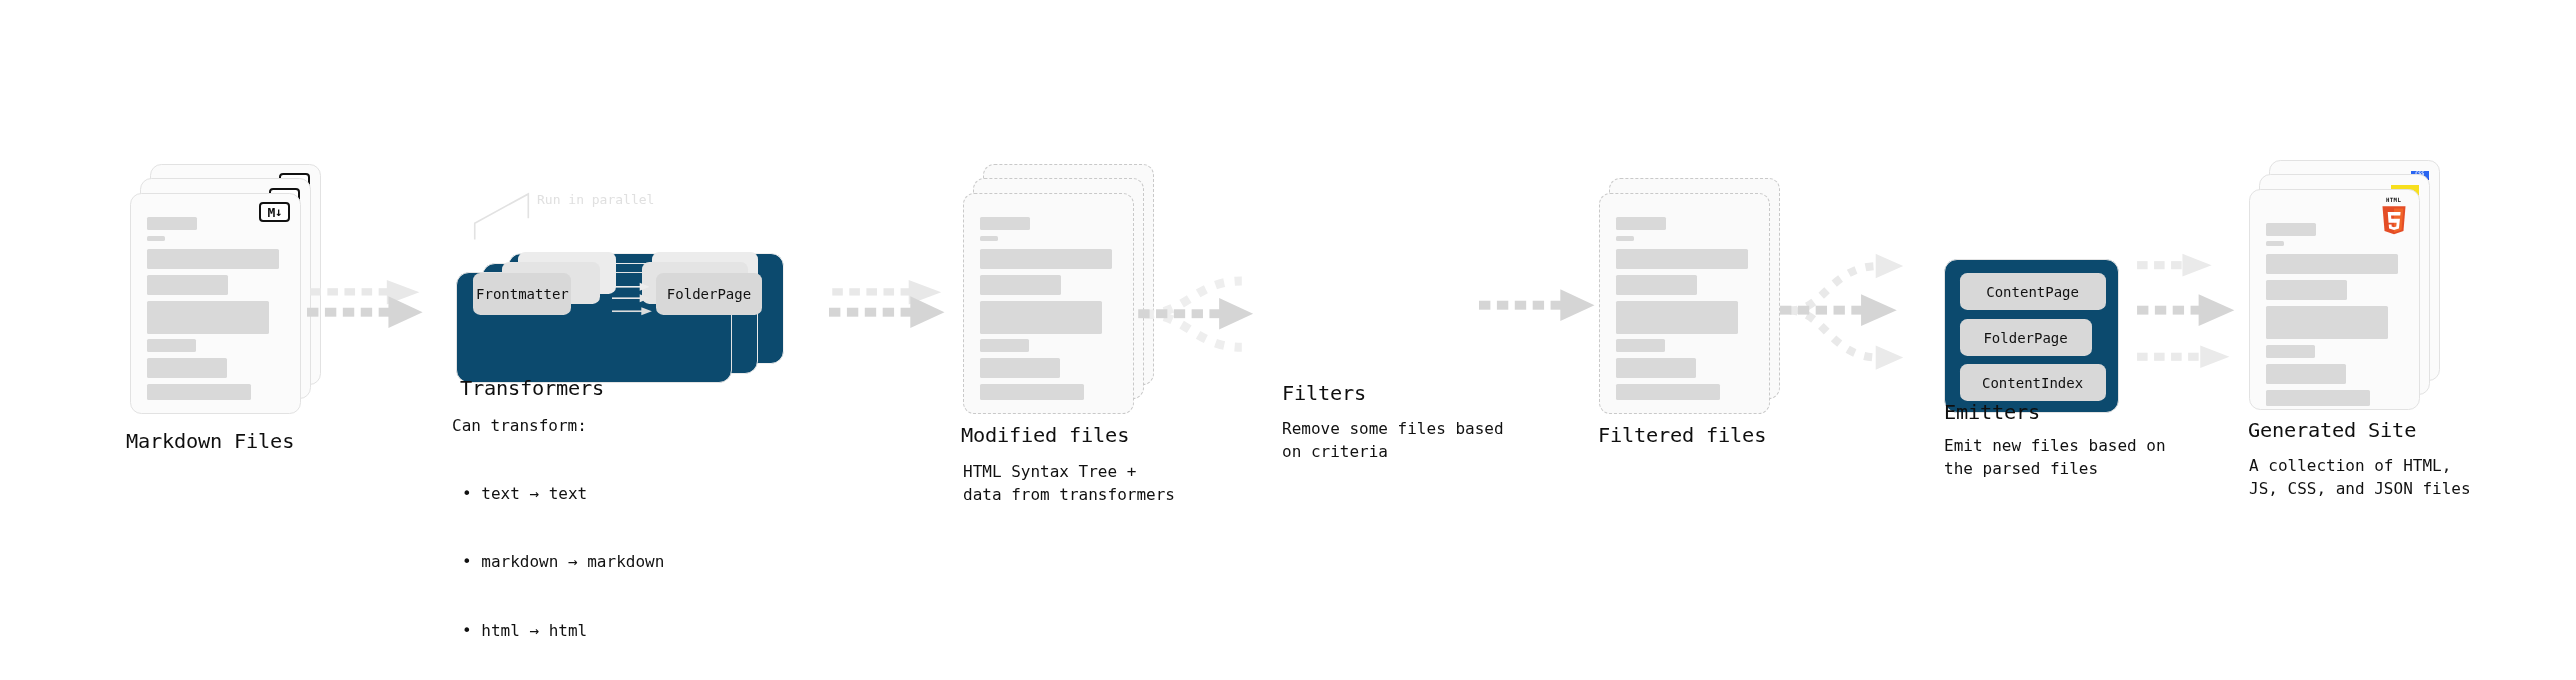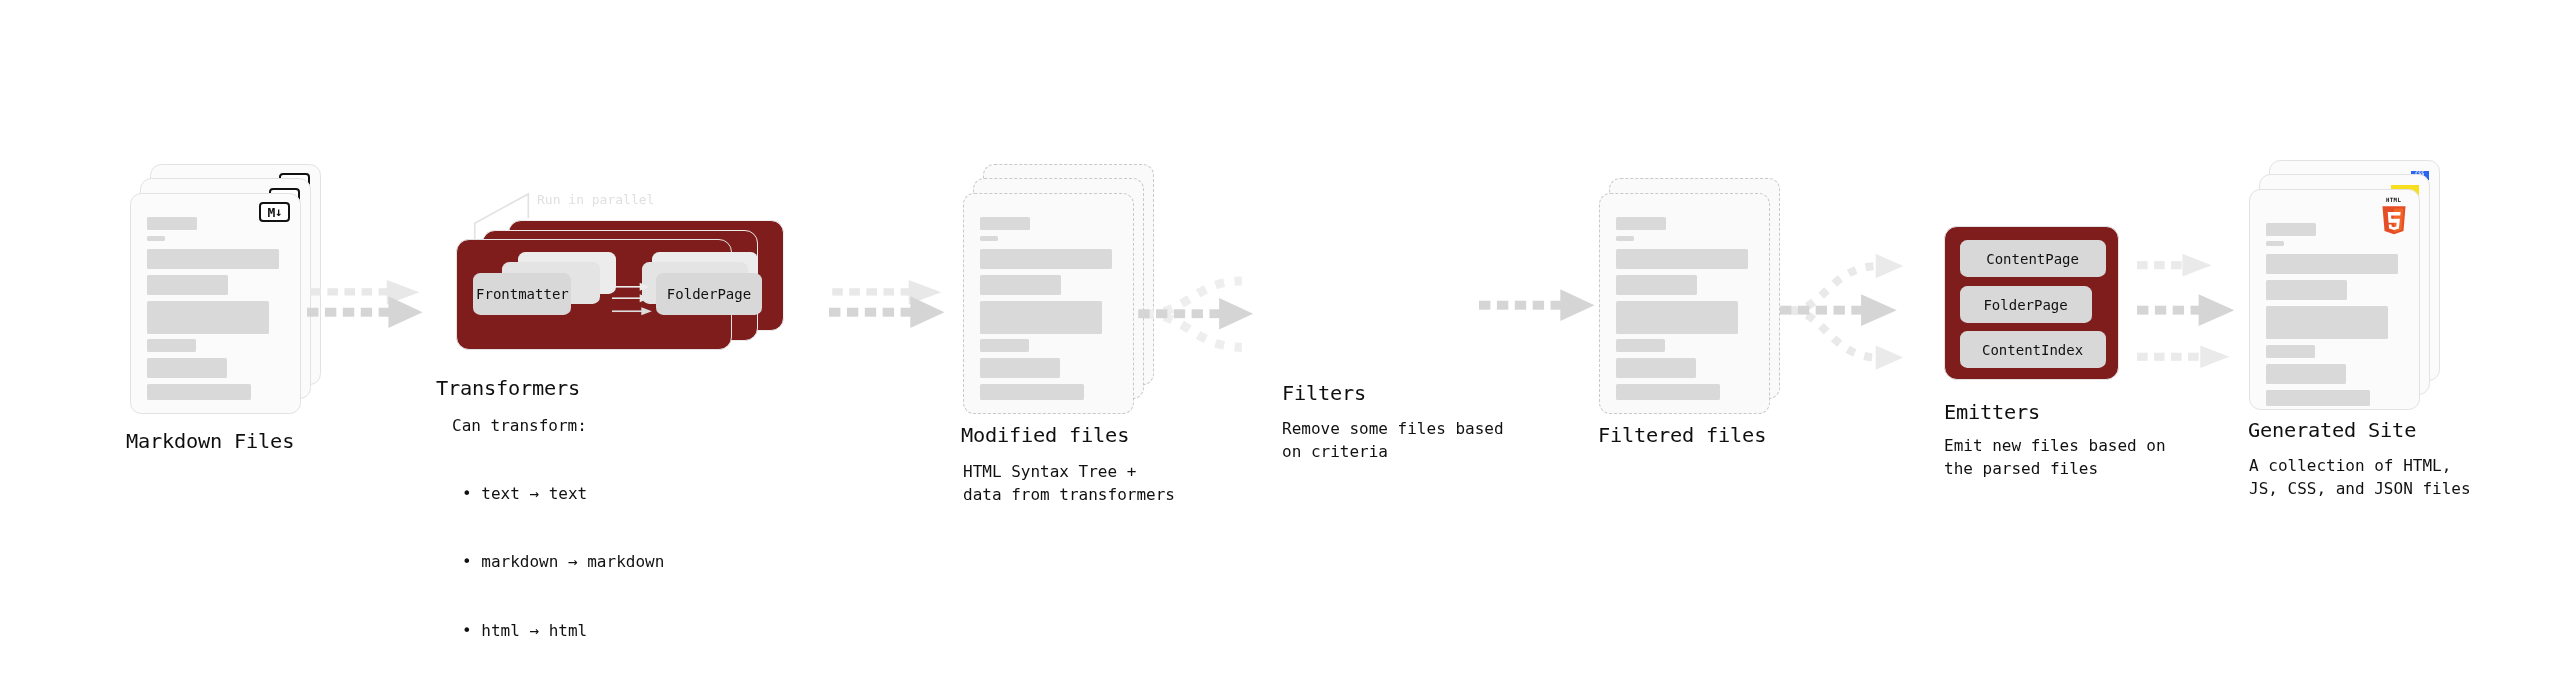--- a/index.html
+++ b/index.html
@@ -73,21 +73,22 @@
     position: absolute; top: 0; left: 0; right: 0;
     text-align: center; font-size: 5.7px; font-weight: 700; color: #111;
     letter-spacing: 0.4px;
   }
 
   
   .group {
     position: absolute;
     border: 1.2px solid #e3e3e3;
     border-radius: 13px;
-    background: #7f1d1d;
+    background: #0c4a6e;
+    margin-top: 33px;
   }
 
   
   .chip {
     position: absolute;
     background: #d8d8d8;
     border-radius: 7.3px;
     display: flex; align-items: center; justify-content: center;
     font-size: 14px; color: #111;
     white-space: nowrap;
@@ -207,21 +208,21 @@
     </svg>
 
     <div class="chip" style="left:24.4px; top:84px; width:98px; height:42px;">
       <span>Frontmatter</span>
     </div>
     <div class="chip" style="left:207px; top:84px; width:106px; height:42px;">
       <span>FolderPage</span>
     </div>
   </div>
 
-  <div class="title" style="left:436px; top:376px;text-align:center;">Transformers</div>
+  <div class="title" style="left:460px; top:376px;text-align:center;">Transformers</div>
   <div class="sub" style="left:452px; top:415px;">Can transform:</div>
   <div class="sub bullets" style="left:462px; top:437px;">
     <div>• text → text</div>
     <div>• markdown → markdown</div>
     <div>• html → html</div>
   </div>
 
   <svg style="left:829px; top:280px;" width="122" height="75" viewBox="0 0 150 92">
     <g fill="#e8e8e8">
       <rect x="4" y="10" width="13" height="9"></rect>

